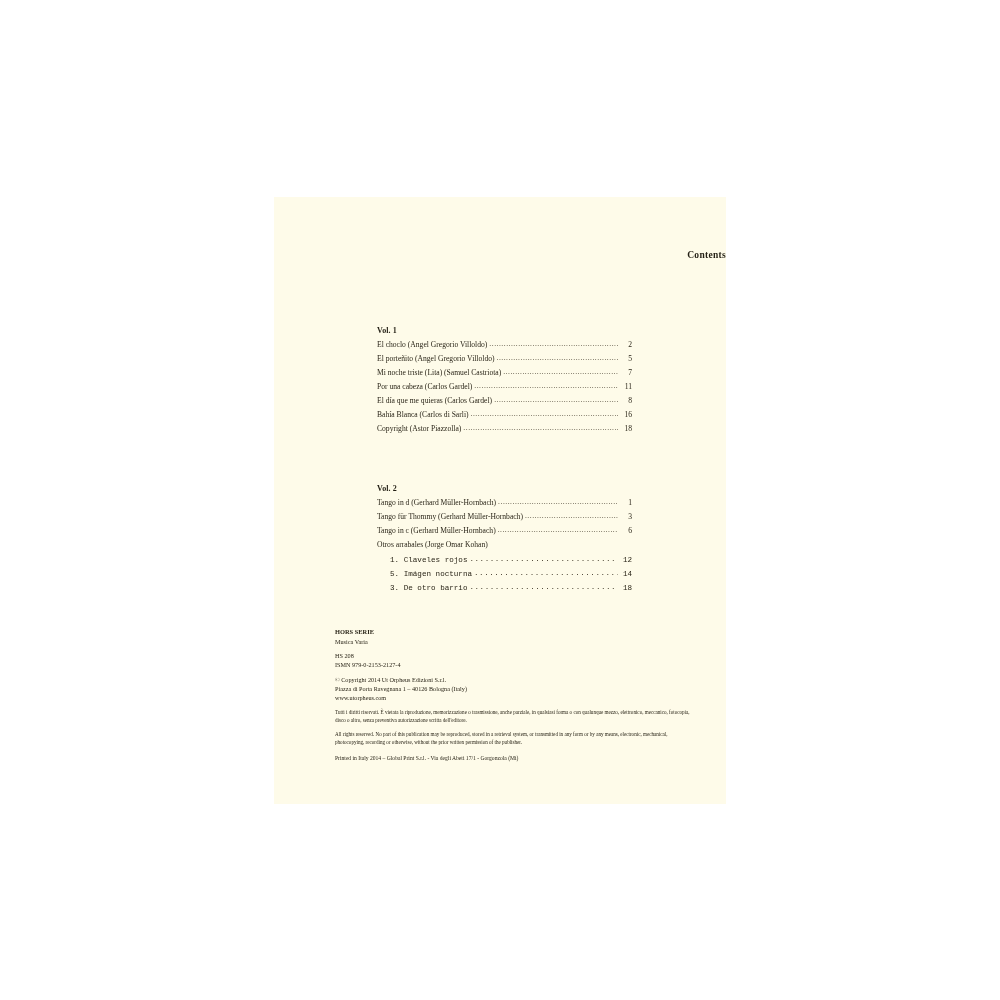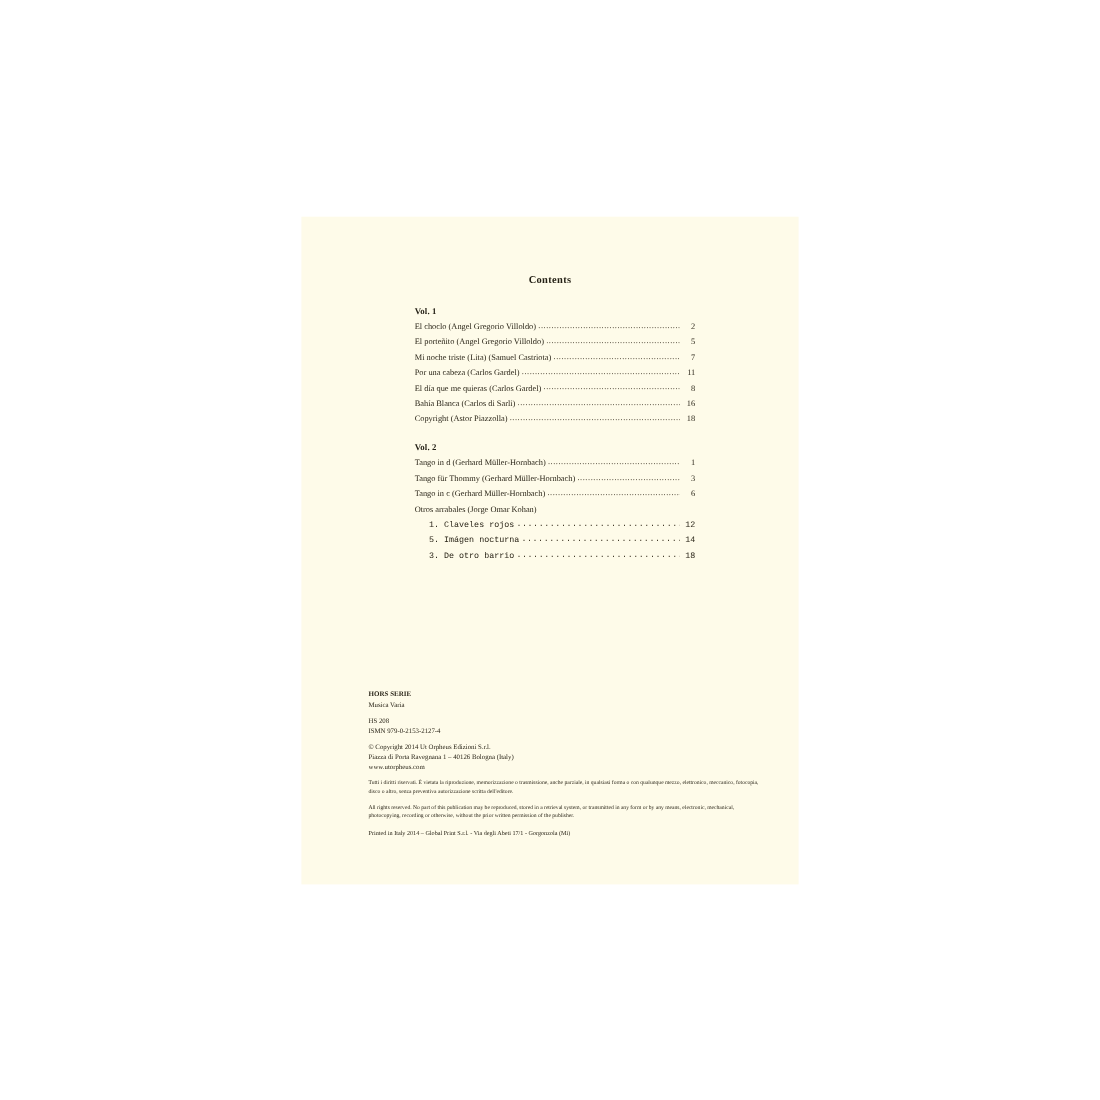--- a/index.html
+++ b/index.html
@@ -25,40 +25,40 @@
     width: 452px;
     height: 607px;
     background: #fefbe9;
     box-shadow: 0 0 0 0 rgba(0,0,0,0);
   }
   .contents-title {
     position: absolute;
     left: 0;
     top: 53px;
     width: 452px;
-    text-align: center;
+    text-align: right;
     font-size: 9.5px;
     font-weight: bold;
     color: #231f14;
     letter-spacing: 0.3px;
   }
   .toc {
     position: absolute;
     left: 103px;
     top: 81px;
     width: 255px;
   }
   .vol-head {
     font-size: 8px;
     font-weight: bold;
     color: #231f14;
     margin: 0 0 3px 0;
     letter-spacing: 0.1px;
   }
-  .vol-block { margin-bottom: 14px; }
+  .vol-block { margin-bottom: 14px; margin-top: 48px; }
   .entry {
     display: flex;
     align-items: baseline;
     font-size: 7.6px;
     color: #2a2518;
     line-height: 1.85;
     white-space: nowrap;
     justify-content: space-between;
   }
   .entry .label { flex: 0 0 auto; }

